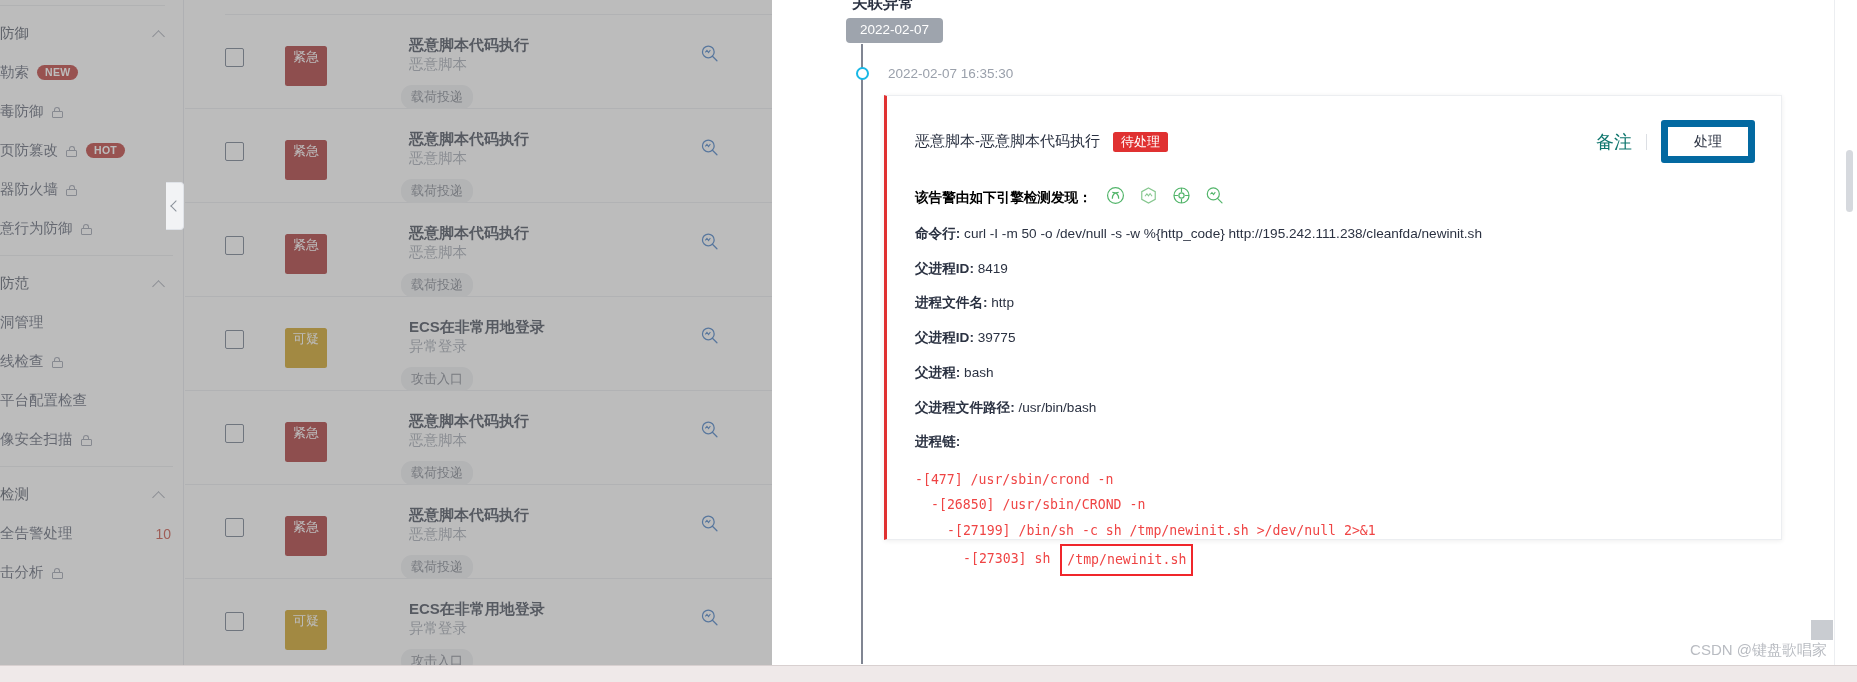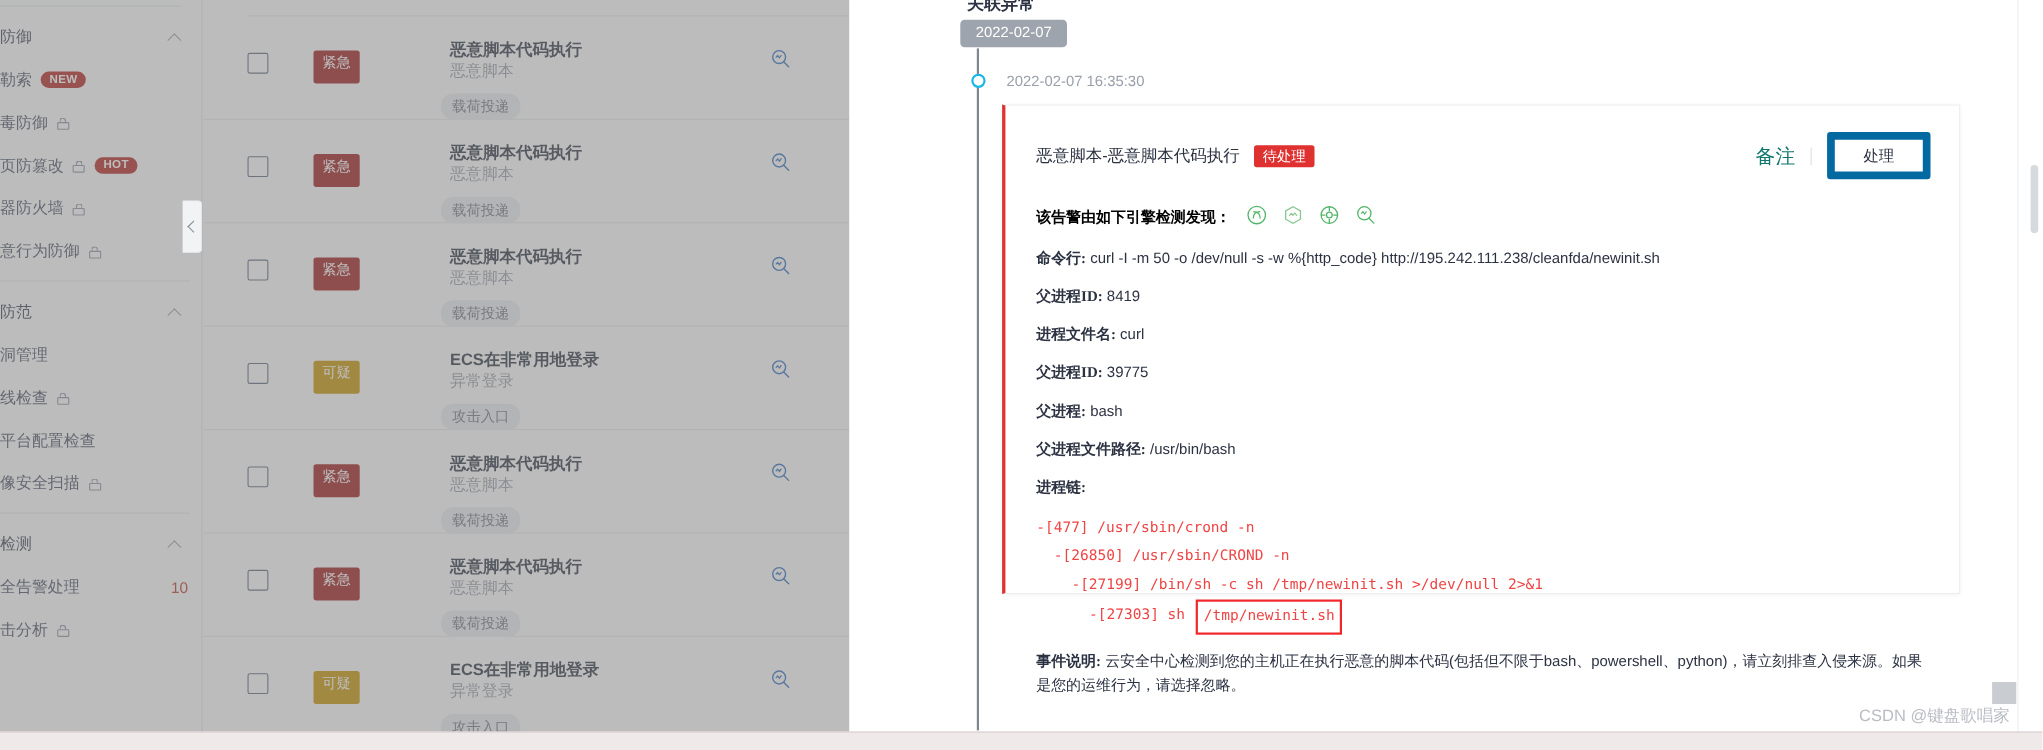--- a/index.html
+++ b/index.html
@@ -187,21 +187,21 @@
   }
   .sev-badge {
     margin-top: 31px;
     margin-left: 41px;
     padding: 4px 8px 5px;
     border-radius: 2.5px;
     font-size: 13px;
     line-height: 1;
     color: #ffffff;
     flex: 0 0 auto;
-    height: 30px;
+    height: 40px;
     box-sizing: border-box;
   }
   .row-main {
     margin-left: 74px;
     margin-top: 21px;
     flex: 1 1 auto;
     min-width: 0;
   }
   .row-title-line {
     display: flex; align-items: baseline;
@@ -230,21 +230,21 @@
   }
   .row-icon {
     position: absolute;
     right: 53px; top: 29px;
     width: 19px; height: 19px;
   }
 
   
   .detail-pane {
     position: absolute;
-    left: 803px; top: 0;
+    left: 776px; top: 0;
     right: 0; height: 682px;
     background: #ffffff;
     overflow: hidden;
   }
   .detail-section-title {
     position: absolute;
     left: 76px; top: -7px;
     font-size: 15.5px;
     font-weight: bold;
     color: #2b3242;
@@ -335,21 +335,21 @@
     line-height: 1;
     cursor: pointer;
   }
 
   .field-row {
     font-size: 13.6px;
     color: #2b3242;
     margin-bottom: 15px;
     line-height: 1.45;
   }
-  .field-label { font-weight: bold; font-family: Liberation Serif, serif; }
+  .field-label { font-weight: bold; }
   .field-value { font-weight: normal; }
 
   .engines-row {
     display: flex; align-items: center;
     margin-bottom: 15px;
   }
   .engine-ico { margin-left: 14px; }
   .engine-ico:first-of-type { margin-left: 10px; }
 
   .chain {
@@ -629,36 +629,32 @@
             <circle cx="10.5" cy="10" r="7.6"></circle>
             <path d="M15.8 15.6 21.5 21.3" stroke-linecap="round"></path>
             <path d="M6.8 10.4l2-2.2 2 2.6 2.2-3" stroke-width="1.3"></path>
           </svg>
         </span>
       </div>
 
       <div id="detail-fields">
           <div class="field-row"><span class="field-label">命令行:</span> <span class="field-value">curl -I -m 50 -o /dev/null -s -w %{http_code} http://195.242.111.238/cleanfda/newinit.sh</span></div>
           <div class="field-row"><span class="field-label">父进程ID:</span> <span class="field-value">8419</span></div>
-          <div class="field-row"><span class="field-label">进程文件名:</span> <span class="field-value">curl</span></div>
+          <div class="field-row"><span class="field-label">进程文件名:</span> <span class="field-value">http</span></div>
           <div class="field-row"><span class="field-label">父进程ID:</span> <span class="field-value">39775</span></div>
           <div class="field-row"><span class="field-label">父进程:</span> <span class="field-value">bash</span></div>
           <div class="field-row"><span class="field-label">父进程文件路径:</span> <span class="field-value">/usr/bin/bash</span></div>
         </div>
 
       <div class="field-row">
         <span class="field-label">进程链:</span>
       </div>
 
       <div class="chain" id="process-chain"><div style="padding-left: 0px;"><span>-[477] /usr/sbin/crond -n</span></div><div style="padding-left: 16px;"><span>-[26850] /usr/sbin/CROND -n</span></div><div style="padding-left: 32px;"><span>-[27199] /bin/sh -c sh /tmp/newinit.sh &gt;/dev/null 2&gt;&amp;1</span></div><div style="padding-left: 48px;"><span>-[27303] sh </span><span class="chain-hl">/tmp/newinit.sh</span></div></div>
 
-      <div class="desc">
-        <span class="field-label">事件说明:</span>
-        <span class="field-value">云安全中心检测到您的主机正在执行恶意的脚本代码(包括但不限于bash、powershell、python)，请立刻排查入侵来源。如果是您的运维行为，请选择忽略。</span>
-      </div>
 
     </div>
 
     <div class="right-gap">
       <div class="right-scroll-thumb"></div>
     </div>
   </div>
 
   <div class="dim-layer"></div>
   <div class="dim-layer-bottom"></div>

